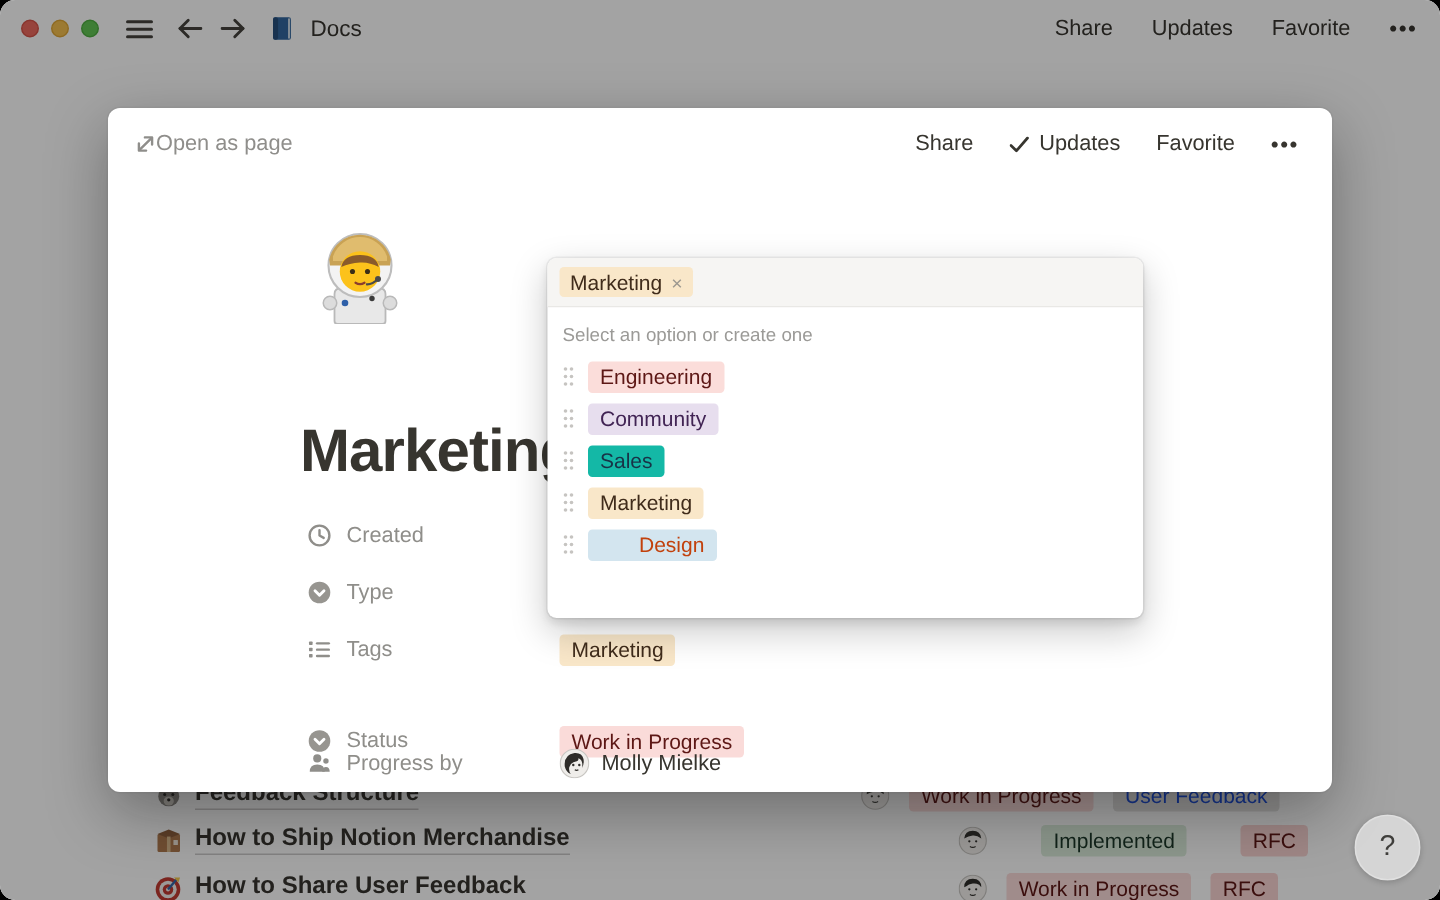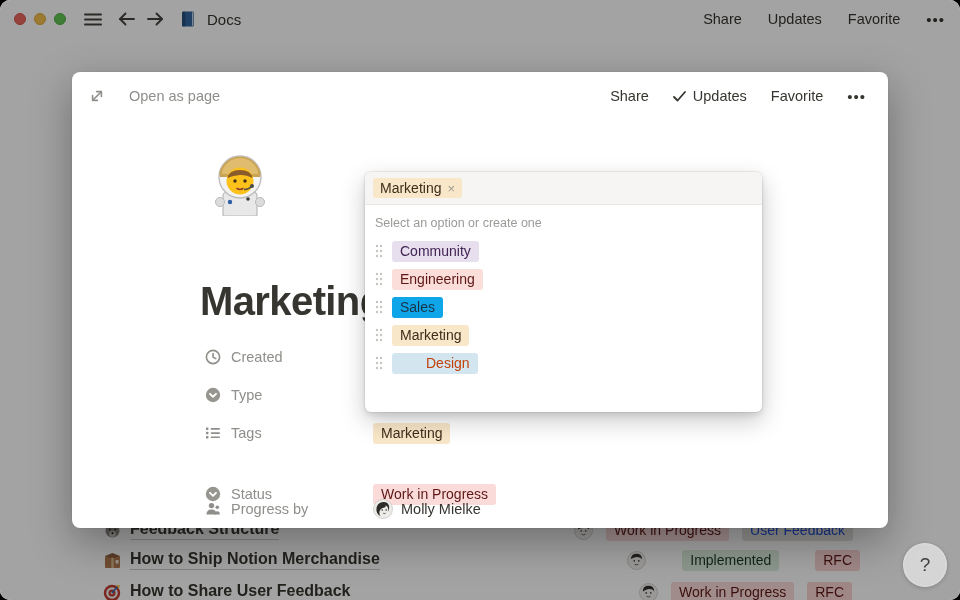--- a/index.html
+++ b/index.html
@@ -37,21 +37,21 @@
     box-shadow:0 1px 4px rgba(0,0,0,0.2); display:flex; align-items:center; justify-content:center;
     font-size:19px; color:#3F3E3B; z-index:5; }
 
   
   .overlay { position:absolute; inset:0; background:rgba(0,0,0,0.36); z-index:2; }
 
   
   .modal { position:absolute; left:72px; top:72px; width:816px; height:456px; background:#fff; border-radius:8px;
     box-shadow:0 0 0 1px rgba(15,15,15,0.04), 0 14px 40px rgba(15,15,15,0.35); z-index:3; }
   .modal-header { position:absolute; top:0; left:0; right:0; height:48px; display:flex; align-items:center; padding:0 22px 0 18px; }
-  .open-page { display:flex; align-items:center; gap:25px; color:#8F8E8B; font-size:14.5px; }
+  .open-page { display:flex; align-items:center; gap:0; color:#8F8E8B; font-size:14.5px; }
   .modal-actions { margin-left:auto; display:flex; align-items:center; gap:24px; font-size:14.5px; color:#37352F; }
   .updates-btn { display:flex; align-items:center; gap:7px; }
   .m-more { letter-spacing:1px; font-size:15px; }
 
   .page-emoji { position:absolute; left:136px; top:80px; width:64px; height:64px; }
   .page-title { position:absolute; left:128px; top:207px; font-size:40px; font-weight:700; letter-spacing:-0.6px; color:#37352F; white-space:nowrap; }
 
   .prop-row { position:absolute; left:133px; width:640px; height:32px; display:flex; align-items:center; }
   .prop-label { display:flex; align-items:center; gap:10px; width:168px; color:#8F8E8A; font-size:14.5px; }
   .prop-value { display:flex; align-items:center; gap:8px; font-size:14.5px; color:#37352F; }
@@ -153,21 +153,21 @@
     <div class="doc-row" style="top:510px;">
       <span class="row-icon">
         <svg width="19" height="19" viewBox="0 0 19 19">
             <rect x="2" y="5" width="15" height="12" rx="1" fill="#B07B4F"></rect>
             <polygon points="2,5 9.5,2 17,5 9.5,8" fill="#8E5F3C"></polygon>
             <rect x="8.3" y="6.7" width="2.4" height="10.3" fill="#D9B98C"></rect>
             <rect x="12.6" y="9" width="3" height="3.4" rx="0.4" fill="#EFE7DA"></rect>
           </svg>
       </span>
       <span class="doc-title">How to Ship Notion Merchandise</span>
-      <div class="row-right" style="right:100px;gap:36px;">
+      <div class="row-right" style="right:88px;gap:36px;">
         <span class="mini-avatar">
           <svg width="19" height="19" viewBox="0 0 20 20">
               <circle cx="10" cy="10" r="9.5" fill="#F2F0ED" stroke="#C8C6C2" stroke-width="0.8"></circle>
               <path d="M4 8.5 Q4.5 3 10 3 Q15.5 3 16 8.5 Q13 6 10 6.3 Q7 6.6 4 8.5 Z" fill="#35332F"></path>
               <circle cx="7.6" cy="10.4" r="0.8" fill="#35332F"></circle>
               <circle cx="12.4" cy="10.4" r="0.8" fill="#35332F"></circle>
               <path d="M8 14 Q10 15.4 12 14" stroke="#35332F" stroke-width="0.8" fill="none"></path>
             </svg>
         </span>
         <span class="chip" style="background-color: rgb(219, 237, 219); color: rgb(28, 56, 41);">Implemented</span>
@@ -368,51 +368,51 @@
             <g fill="#C6C4C1">
               <circle cx="2" cy="2" r="1.2"></circle>
               <circle cx="6" cy="2" r="1.2"></circle>
               <circle cx="2" cy="7" r="1.2"></circle>
               <circle cx="6" cy="7" r="1.2"></circle>
               <circle cx="2" cy="12" r="1.2"></circle>
               <circle cx="6" cy="12" r="1.2"></circle>
             </g>
           </svg>
         </span>
-      <span class="chip" style="background-color: rgb(231, 222, 238); color: rgb(65, 36, 84);">Community</span>
+      <span class="chip" style="background-color: rgb(251, 221, 218); color: rgb(93, 23, 21);">Engineering</span>
     </div>
     <div class="dd-option">
       <span class="grip">
           <svg width="8" height="14" viewBox="0 0 8 14">
             <g fill="#C6C4C1">
               <circle cx="2" cy="2" r="1.2"></circle>
               <circle cx="6" cy="2" r="1.2"></circle>
               <circle cx="2" cy="7" r="1.2"></circle>
               <circle cx="6" cy="7" r="1.2"></circle>
               <circle cx="2" cy="12" r="1.2"></circle>
               <circle cx="6" cy="12" r="1.2"></circle>
             </g>
           </svg>
         </span>
-      <span class="chip" style="background-color: rgb(251, 221, 218); color: rgb(93, 23, 21);">Engineering</span>
+      <span class="chip" style="background-color: rgb(231, 222, 238); color: rgb(65, 36, 84);">Community</span>
     </div>
     <div class="dd-option">
       <span class="grip">
           <svg width="8" height="14" viewBox="0 0 8 14">
             <g fill="#C6C4C1">
               <circle cx="2" cy="2" r="1.2"></circle>
               <circle cx="6" cy="2" r="1.2"></circle>
               <circle cx="2" cy="7" r="1.2"></circle>
               <circle cx="6" cy="7" r="1.2"></circle>
               <circle cx="2" cy="12" r="1.2"></circle>
               <circle cx="6" cy="12" r="1.2"></circle>
             </g>
           </svg>
         </span>
-      <span class="chip" style="background-color: #0ea5e9; color: rgb(24, 51, 71);">Sales</span>
+      <span class="chip" style="background-color: #14b8a6; color: rgb(24, 51, 71);">Sales</span>
     </div>
     <div class="dd-option">
       <span class="grip">
           <svg width="8" height="14" viewBox="0 0 8 14">
             <g fill="#C6C4C1">
               <circle cx="2" cy="2" r="1.2"></circle>
               <circle cx="6" cy="2" r="1.2"></circle>
               <circle cx="2" cy="7" r="1.2"></circle>
               <circle cx="6" cy="7" r="1.2"></circle>
               <circle cx="2" cy="12" r="1.2"></circle>

